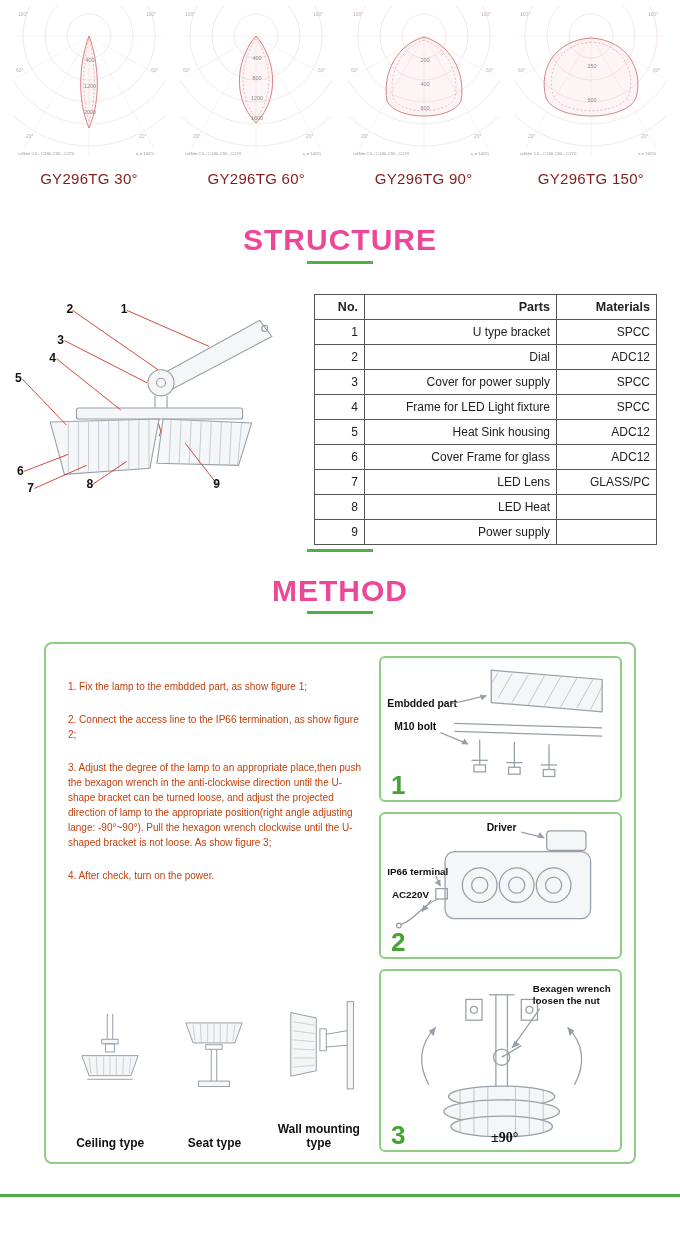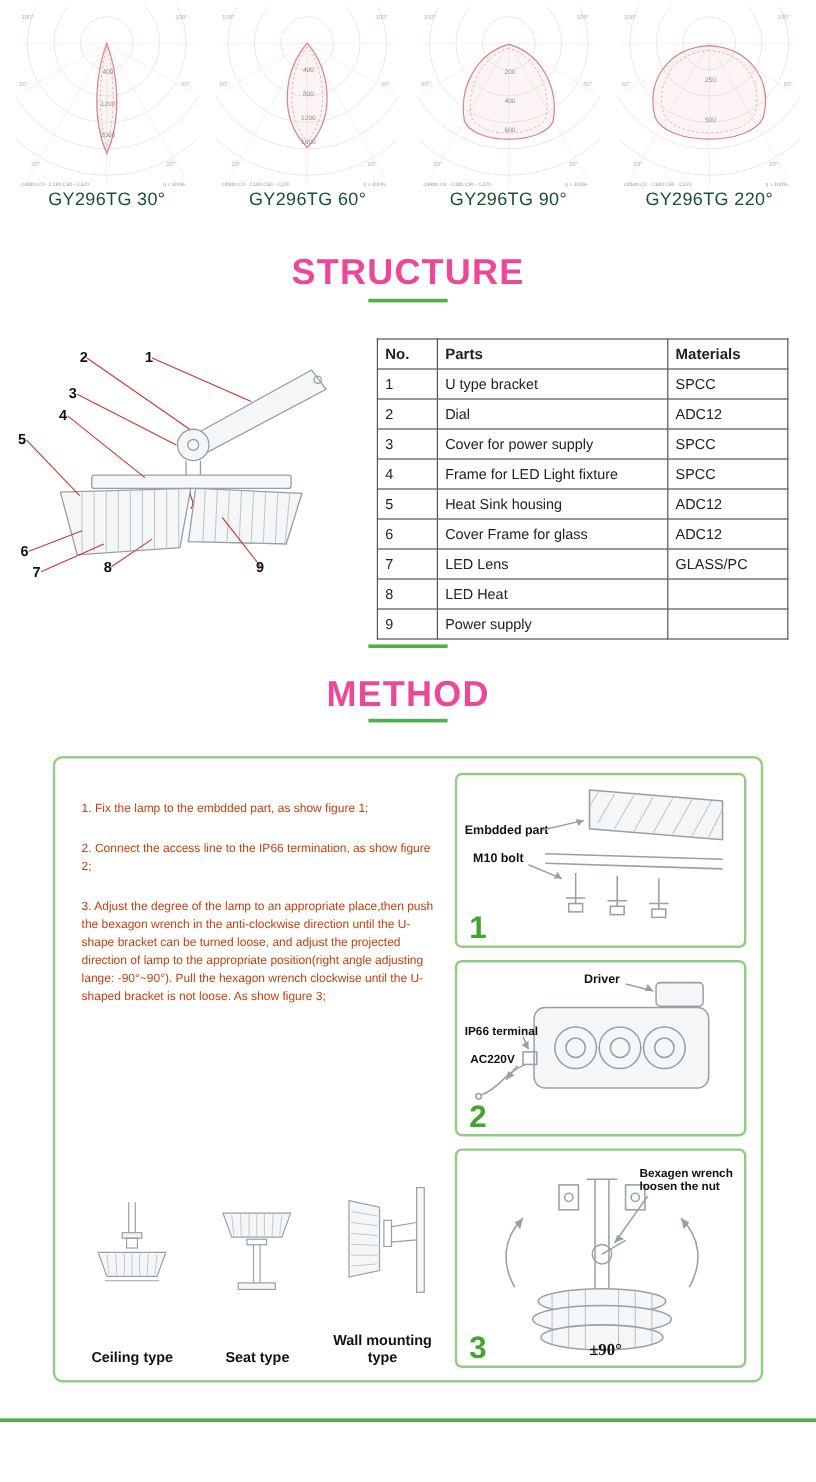--- a/index.html
+++ b/index.html
@@ -3,32 +3,32 @@
 <meta charset="utf-8">
 <style>
   * { box-sizing: border-box; }
   body { margin:0; background:#ffffff; color:#222; font-family:"Liberation Sans", sans-serif; }
   .page { width:680px; margin:0 auto; background:#fff; padding-top:6px; position:relative; }
 
   
   .photo-row { display:flex; justify-content:space-between; padding:0 10px; }
   .photo-panel { width:158px; text-align:center; }
   .photo-panel svg { width:152px; height:152px; display:block; margin:0 auto; }
-  .photo-label { font-size:15px; color:#14532d; letter-spacing:.3px; }
+  .photo-label { font-size:15px; color:#7f1d1d; margin-top:12px; letter-spacing:.3px; }
 
   
   .section-heading { text-align:center; font-size:30px; font-weight:bold; letter-spacing:1px; color:#ec4899; margin:36px 0 0; }
   .heading-underline { width:66px; height:3px; background:#4fae47; margin:4px auto 0; }
   .heading-underline.m2 { margin-top:3px; }
 
   
   .structure-wrap { display:flex; align-items:flex-start; padding:26px 18px 0 8px; gap:4px; }
   .structure-diagram svg { width:302px; height:252px; display:block; }
   .parts-table { border-collapse:collapse; font-size:12px; margin-top:4px; }
-  .parts-table th, .parts-table td { border:1px solid #555; text-align:left; padding:5px 6px; height:14px; }
+  .parts-table th, .parts-table td { border:1px solid #555; text-align:right; padding:5px 6px; height:14px; }
   .parts-table th { font-weight:bold; font-size:12.5px; }
   .col-no { width:50px; } .col-parts { width:192px; } .col-mat { width:100px; }
 
   
   .method-box { border:2px solid #8fcd84; border-radius:8px; margin:28px 44px 0; padding:12px 12px 10px 14px; display:flex; gap:10px; }
   .method-left { flex:1; display:flex; flex-direction:column; padding-top:14px; }
   .step { font-size:10px; line-height:1.5; margin:9px 8px; color:#c2410c; }
   .mount-types { display:flex; margin-top:auto; align-items:flex-end; gap:4px; padding-bottom:2px; }
   .mount-type { text-align:center; flex:1; }
   .mount-type svg { width:100px; height:106px; display:block; margin:0 auto; }
@@ -195,21 +195,21 @@
         <text class="scale-num" x="76" y="96">500</text>
         <text class="axis-num" x="4" y="10">100°</text>
         <text class="axis-num" x="132" y="10">100°</text>
         <text class="axis-num" x="2" y="66">60°</text>
         <text class="axis-num" x="137" y="66">60°</text>
         <text class="axis-num" x="12" y="132">20°</text>
         <text class="axis-num" x="125" y="132">20°</text>
         <text class="legend-txt" x="4" y="149">cd/klm  C0 - C180  C90 - C270</text>
         <text class="legend-txt" x="122" y="149">η = 100%</text>
       </svg>
-      <div class="photo-label">GY296TG 220°</div>
+      <div class="photo-label">GY296TG 150°</div>
     </div>
   </div>
 
   <div class="section-heading">STRUCTURE</div>
   <div class="heading-underline"></div>
 
   <div class="structure-wrap">
     <div class="structure-diagram">
       <svg viewBox="0 0 300 250">
 
@@ -336,20 +336,21 @@
   <div class="heading-underline"></div>
   <div class="section-heading" style="margin-top:22px;">METHOD</div>
   <div class="heading-underline m2"></div>
 
   <div class="method-box">
 
     <div class="method-left">
       <p class="step">1. Fix the lamp to the embdded part, as show figure 1;</p>
       <p class="step">2. Connect the access line to the IP66 termination, as show figure 2;</p>
       <p class="step">3. Adjust the degree of the lamp to an appropriate place,then push the bexagon wrench in the anti-clockwise direction until the U-shape bracket can be turned loose, and adjust the projected direction of lamp to the appropriate position(right angle adjusting lange: -90°~90°). Pull the hexagon wrench clockwise until the U-shaped bracket is not loose. As show figure 3;</p>
+      <p class="step">4. After check, turn on the power.</p>
 
       <div class="mount-types">
         <div class="mount-type">
           <svg viewBox="0 0 110 110">
             <line class="sketch" x1="52" y1="2" x2="52" y2="30"></line>
               <line class="sketch" x1="58" y1="2" x2="58" y2="30"></line>
             <rect class="sketch-fill" x="46" y="30" width="18" height="5"></rect>
             <rect class="sketch" x="50" y="35" width="10" height="9"></rect>
             <path class="sketch-fill" d="M24,48 L86,48 L78,70 L32,70 Z"></path>
             <g class="hatch">

